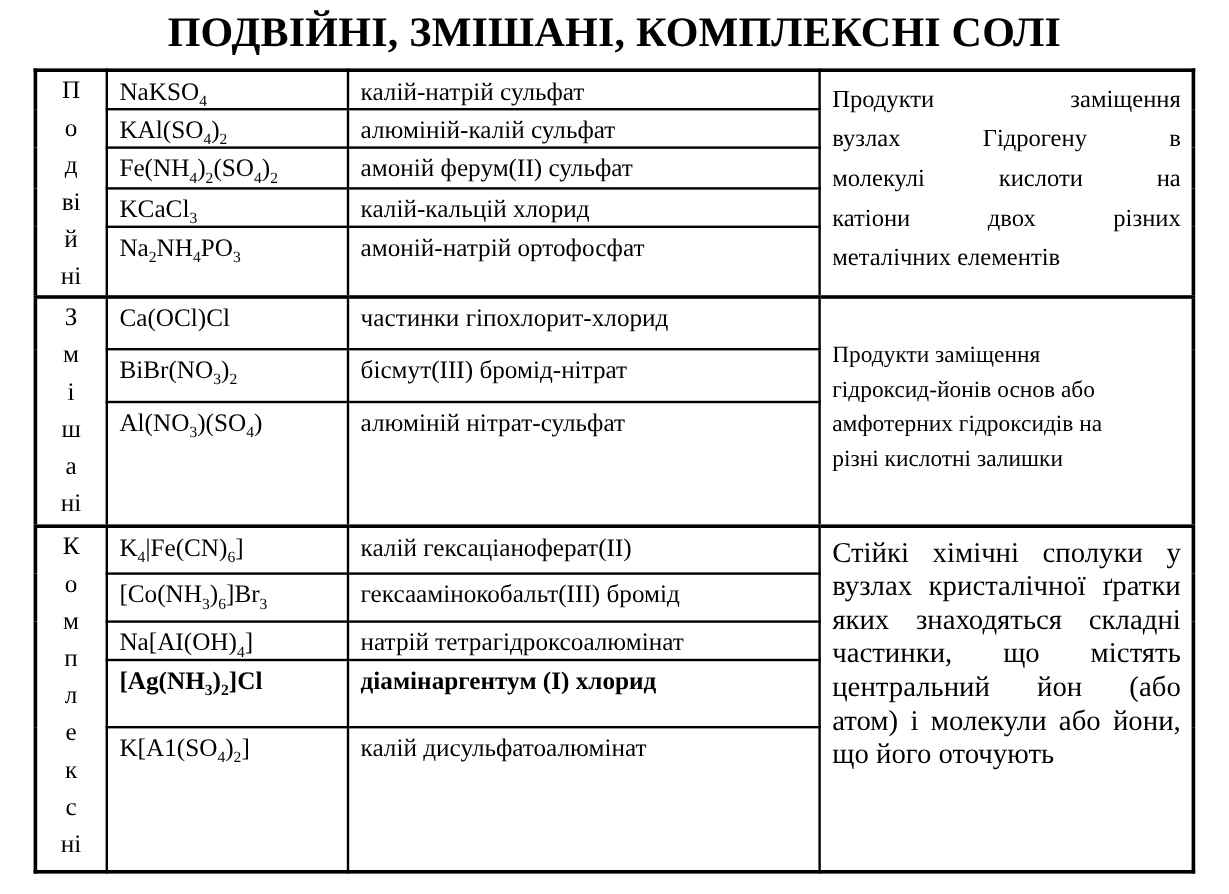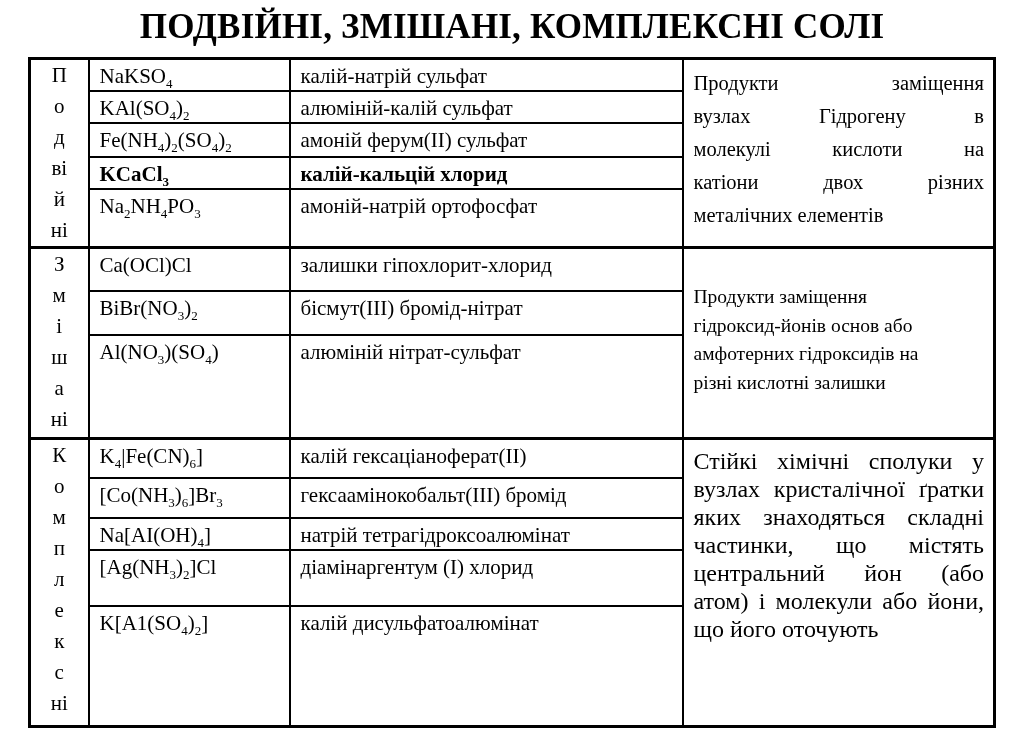--- a/index.html
+++ b/index.html
@@ -124,39 +124,39 @@
           </td>
         </tr>
         <tr style="height: 32px;">
           <td class="formula">KAl(SO<sub>4</sub>)<sub>2</sub></td>
           <td class="salt-name">алюміній-калій сульфат</td>
         </tr>
         <tr style="height: 34px;">
           <td class="formula">Fe(NH<sub>4</sub>)<sub>2</sub>(SO<sub>4</sub>)<sub>2</sub></td>
           <td class="salt-name">амоній ферум(II) сульфат</td>
         </tr>
-        <tr style="height: 25px; font-weight: bold;">
+        <tr style="height: 25px;">
           <td class="formula">KCaCl<sub>3</sub></td>
           <td class="salt-name">калій-кальцій хлорид</td>
         </tr>
         <tr style="height: 58px;">
           <td class="formula">Na<sub>2</sub>NH<sub>4</sub>PO<sub>3</sub></td>
           <td class="salt-name">амоній-натрій ортофосфат</td>
         </tr>
         <tr class="section-start" style="height: 43px;">
           <td class="grp" rowspan="3" title="Змішані">
             <div class="letter">З</div>
             <div class="letter">м</div>
             <div class="letter">і</div>
             <div class="letter">ш</div>
             <div class="letter">а</div>
             <div class="letter">ні</div>
           </td>
           <td class="formula">Ca(OCl)Cl</td>
-          <td class="salt-name">залишки гіпохлорит-хлорид</td>
+          <td class="salt-name">частинки гіпохлорит-хлорид</td>
           <td class="desc s1 valign-middle" rowspan="3">
             <div class="dl plain">Продукти заміщення</div>
             <div class="dl plain">гідроксид-йонів основ або</div>
             <div class="dl plain">амфотерних гідроксидів на</div>
             <div class="dl plain">різні кислотні залишки</div>
           </td>
         </tr>
         <tr style="height: 44px;">
           <td class="formula">BiBr(NO<sub>3</sub>)<sub>2</sub></td>
           <td class="salt-name">бісмут(III) бромід-нітрат</td>
@@ -190,21 +190,21 @@
           </td>
         </tr>
         <tr style="height: 40px;">
           <td class="formula">[Co(NH<sub>3</sub>)<sub>6</sub>]Br<sub>3</sub></td>
           <td class="salt-name">гексаамінокобальт(III) бромід</td>
         </tr>
         <tr style="height: 30px;">
           <td class="formula">Na[AI(OH)<sub>4</sub>]</td>
           <td class="salt-name">натрій тетрагідроксоалюмінат</td>
         </tr>
-        <tr style="height: 56px;">
+        <tr style="height: 56px; font-weight: bold;">
           <td class="formula">[Ag(NH<sub>3</sub>)<sub>2</sub>]Cl</td>
           <td class="salt-name">діамінаргентум (I) хлорид</td>
         </tr>
         <tr style="height: 121px;">
           <td class="formula">K[A1(SO<sub>4</sub>)<sub>2</sub>]</td>
           <td class="salt-name">калій дисульфатоалюмінат</td>
         </tr>
       </tbody>
   </table>
 </div>

